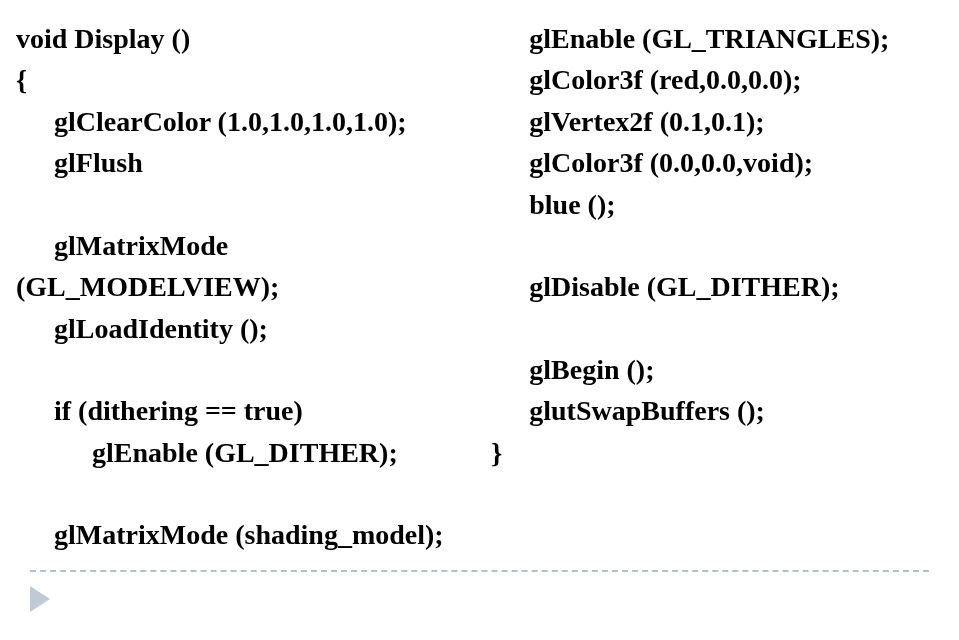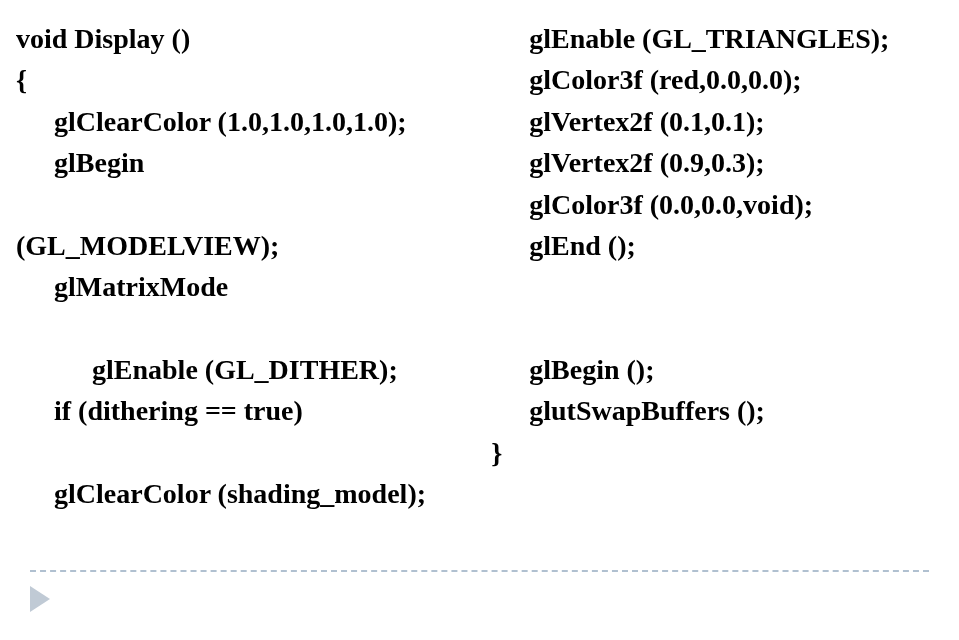--- a/index.html
+++ b/index.html
@@ -64,38 +64,39 @@
     }
   </style>
 </head>
 <body>
 
 <div class="slide">
   <div class="col col-left">
     <div class="line">void Display ()</div>
     <div class="line">{</div>
     <div class="line ind1">glClearColor (1.0,1.0,1.0,1.0);</div>
-    <div class="line ind1">glBegin</div>
+    <div class="line ind1">glFlush</div>
     <div class="blank"></div>
+    <div class="line ind1">glMatrixMode</div>
     <div class="line">(GL_MODELVIEW);</div>
-    <div class="line ind1">glMatrixMode</div>
+    <div class="line ind1">glLoadIdentity ();</div>
     <div class="blank"></div>
+    <div class="line ind1">if (dithering == true)</div>
     <div class="line ind2">glEnable (GL_DITHER);</div>
-    <div class="line ind1">if (dithering == true)</div>
     <div class="blank"></div>
-    <div class="line ind1">glClearColor (shading_model);</div>
+    <div class="line ind1">glMatrixMode (shading_model);</div>
   </div>
   <div class="col col-right">
     <div class="line ind1">glEnable (GL_TRIANGLES);</div>
     <div class="line ind1">glColor3f (red,0.0,0.0);</div>
     <div class="line ind1">glVertex2f (0.1,0.1);</div>
-    <div class="line ind1">glVertex2f (0.9,0.3);</div>
     <div class="line ind1">glColor3f (0.0,0.0,void);</div>
-    <div class="line ind1">glEnd ();</div>
+    <div class="line ind1">blue ();</div>
     <div class="blank"></div>
+    <div class="line ind1">glDisable (GL_DITHER);</div>
     <div class="blank"></div>
     <div class="line ind1">glBegin ();</div>
     <div class="line ind1">glutSwapBuffers ();</div>
     <div class="line">}</div>
   </div>
 </div>
 
 <div class="bottom-border"></div>
 <div class="chevron"></div>
 

